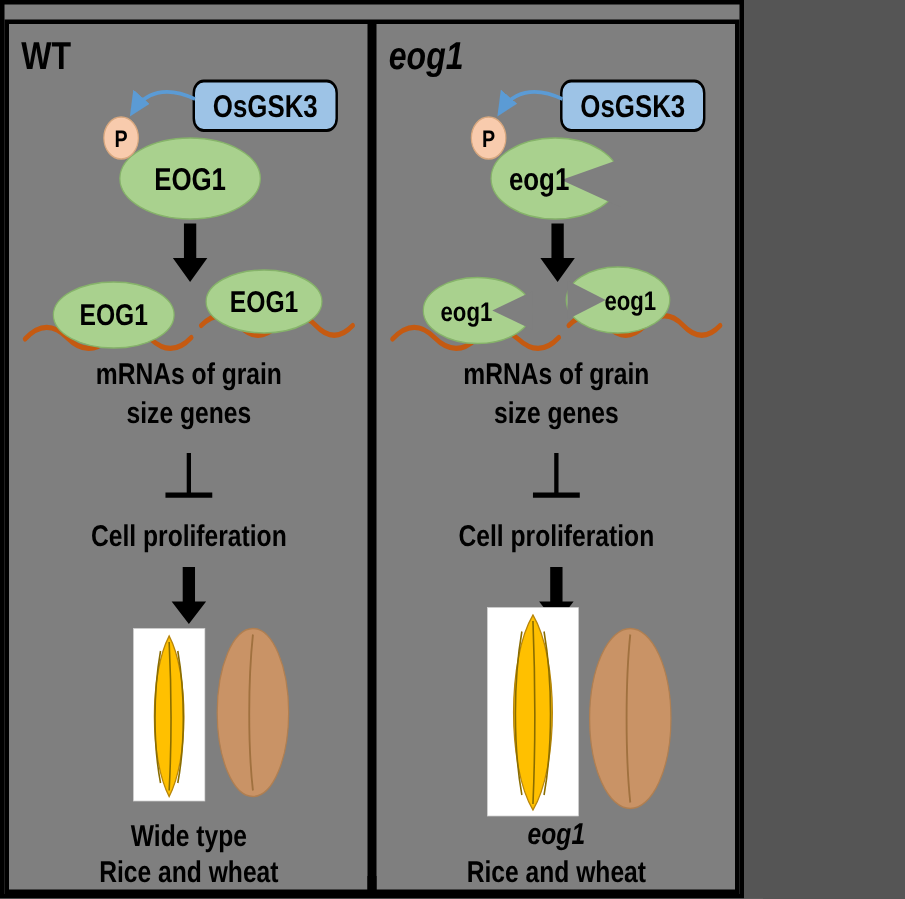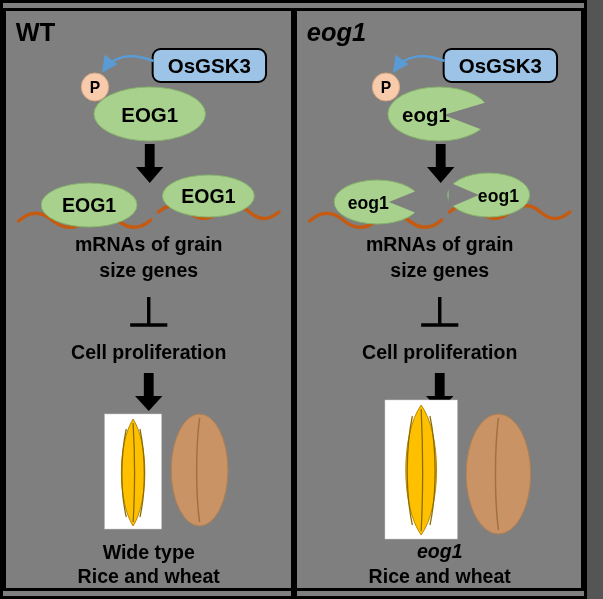--- a/index.html
+++ b/index.html
@@ -1,23 +1,23 @@
 <!DOCTYPE html>
 <html style="--bg: #7f7f7f; --kinase_blue: #9DC3E6; --phospho_peach: #F8CBAD; --protein_green: #A9D18E; --mrna_orange: #C55A11; --rice_gold: #FFC000; --rice_line: #8a6d00; --wheat_tan: #C99366; --wheat_line: #a0713f; --arrow_blue: #5B9BD5; --white: #ffffff;"><head>
 <meta charset="utf-8">
 <style>
   html,body{margin:0;padding:0;background:#555;}
   .canvas{
     position:relative;
-    width:587px;height:599px;
+    width:496px;height:599px;
     box-sizing:border-box;
     background:var(--bg,#7f7f7f);
     border:3px solid #000;
     display:flex;
-    align-items:center;
+    align-items:flex-end;
     font-family:"Liberation Sans","DejaVu Sans",sans-serif;
   }
   .panel{
     flex:1 1 0;
     height:583px;
     box-sizing:border-box;
     border:3px solid #000;
     position:relative;
     overflow:hidden;
   }

